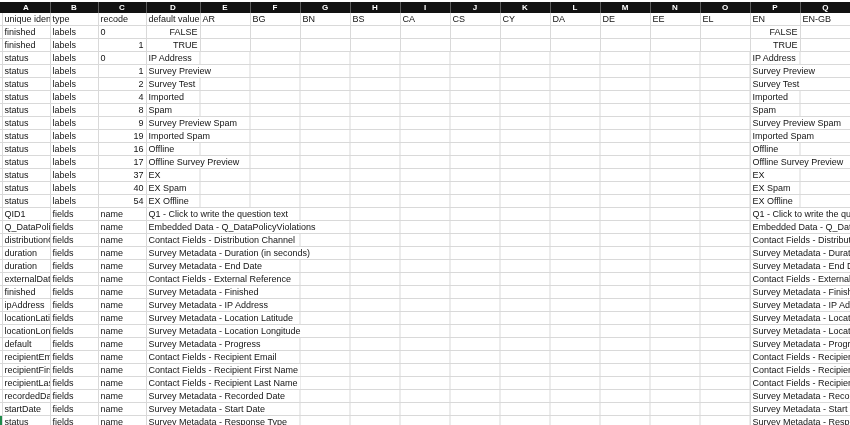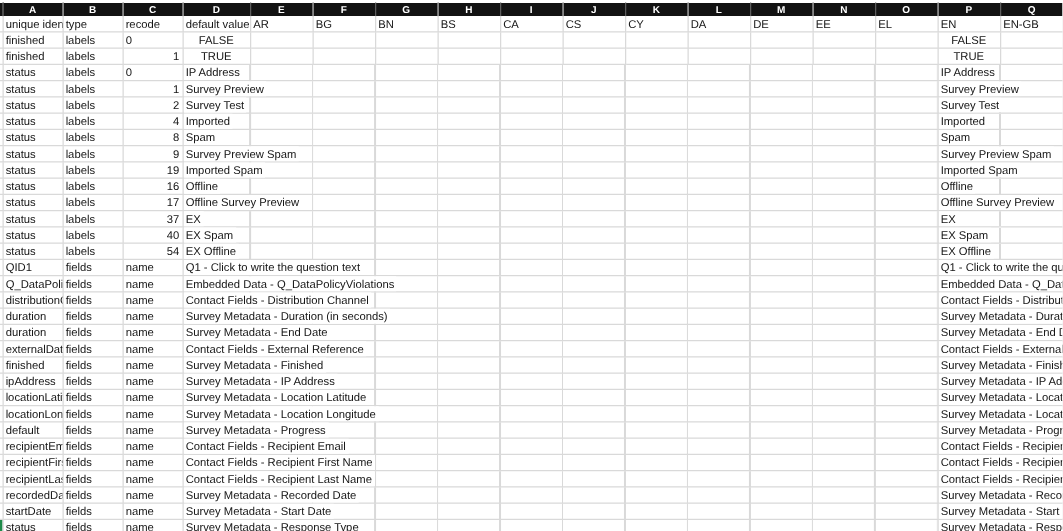--- a/index.html
+++ b/index.html
@@ -20,21 +20,21 @@
      border-right:1px solid #5c5c5c;overflow:hidden;}
   th.sliver{border-right:1px solid var(--header-bg);}
   th:last-child{border-right:none;}
   td{height:12.4px;font-size:9px;color:var(--cell-text);line-height:12px;
      padding:0 2px 0 2px;white-space:nowrap;overflow:hidden;vertical-align:middle;
      border-right:1px solid var(--grid);border-bottom:1px solid var(--grid);
      background:transparent;}
   td.sliver{padding:0;}
   td.sliver.sel{background:var(--sel-green);}
   td.num{text-align:right;}
-  td.ctr{text-align:center;}
+  td.ctr{text-align:right;}
   td.ovf{overflow:visible;padding:0;
      background-image:repeating-linear-gradient(to right,transparent 0,transparent 49px,var(--grid) 49px,var(--grid) 50px);
      background-position:4px 0;}
   td.ovf-p{overflow:hidden;padding:0;
      background-image:repeating-linear-gradient(to right,transparent 0,transparent 49px,var(--grid) 49px,var(--grid) 50px);
      background-position:0 0;}
   td.ovf .txt,td.ovf-p .txt{display:inline-block;background:var(--bg);
      padding:0 2px 0 2px;line-height:12px;height:12px;}
 </style>
 </head>

